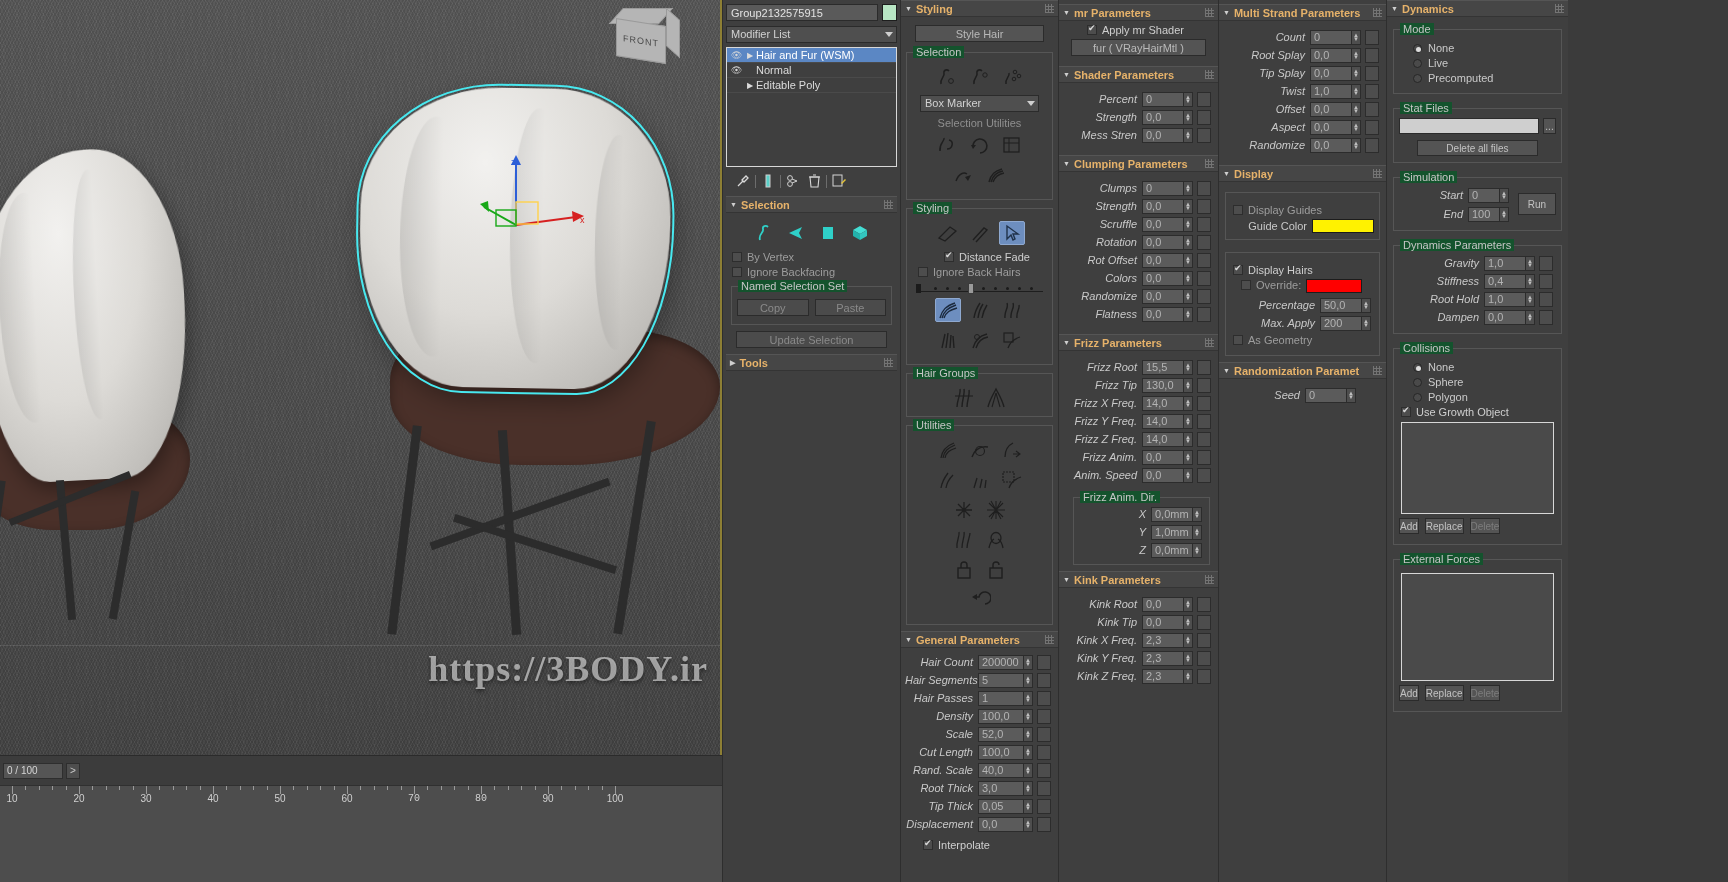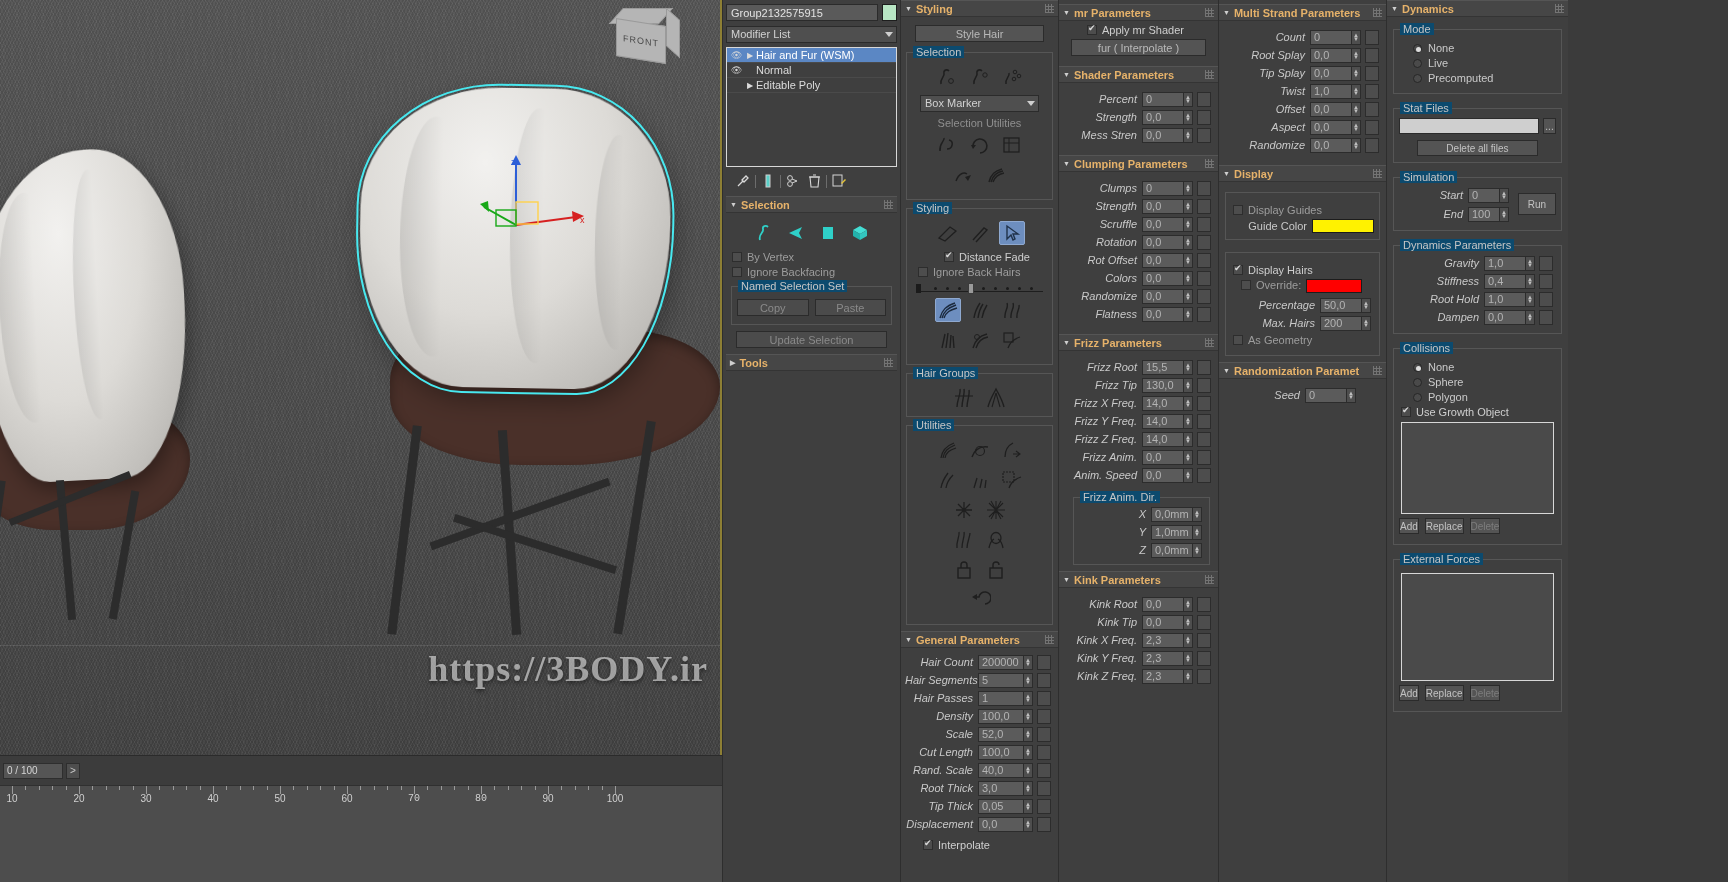--- a/index.html
+++ b/index.html
@@ -116,21 +116,21 @@
      border-top:1px solid #555; border-bottom:1px solid #343434; }
   .caret{ font-size:7px; color:#cfcfcf; }
   .griphandle{ margin-left:auto; margin-right:4px; width:9px; height:9px;
      background:
        repeating-linear-gradient(0deg,#8e8e8e 0 1px, transparent 1px 3px),
        repeating-linear-gradient(90deg,#8e8e8e 0 1px, transparent 1px 3px);
      opacity:.65; }
 
   .group{ border:1px solid #565656; margin:8px 5px 6px 5px; padding:10px 5px 6px 5px;
      position:relative; }
-  .grouptitle{ position:absolute; top:-7px; left:6px; background:#0c4a6e;
+  .grouptitle{ position:absolute; top:-7px; left:6px; background:#14532d;
      padding:0 3px; font-size:11px; color:#c6c6c6; }
 
   .iconrow{ display:flex; justify-content:center; gap:6px; margin:2px 0 6px 0; }
   .gicon{ width:26px; height:24px; display:flex; align-items:center; justify-content:center; }
   .gicon.active{ background:#6d8ebf; border:1px solid #8fa9d0; border-radius:2px; }
   .gicon.teal svg{ fill:#2fd0c8; }
 
   .chk{ display:flex; align-items:center; gap:5px; font-size:11px; color:#9d9d9d;
      margin:3px 0 3px 6px; }
   .chk .box{ width:10px; height:10px; background:#4d4d4d; border:1px solid #2d2d2d;
@@ -775,21 +775,21 @@
       <div class="rollhdr">
         <span class="caret">▼</span>
         <span>mr Parameters</span>
         <span class="griphandle"></span>
       </div>
       <div class="chk on" style="margin-left:28px;">
         <span class="box"></span>
         <span>Apply mr Shader</span>
       </div>
       <div style="padding:0 12px 6px 12px;">
-        <div class="btn">fur  ( Interpolate )</div>
+        <div class="btn">fur  ( VRayHairMtl )</div>
       </div>
     </div>
 
     <div class="rollout">
       <div class="rollhdr">
         <span class="caret">▼</span>
         <span>Shader Parameters</span>
         <span class="griphandle"></span>
       </div>
       <div style="padding:8px 4px 6px 4px;" id="fly-rows">
@@ -1065,21 +1065,21 @@
             <span>Override:</span>
           </span>
           <div class="colorbar" id="override-color" style="width: 56px; background: rgb(255, 0, 0);"></div>
         </div>
         <div class="prow" style="margin-top:4px;">
           <span class="plabel">Percentage</span>
           <span class="pfield">50,0</span>
           <span class="spin">▲<br>▼</span>
         </div>
         <div class="prow">
-          <span class="plabel">Max. Hairs</span>
+          <span class="plabel">Max. Apply</span>
           <span class="pfield">200</span>
           <span class="spin">▲<br>▼</span>
         </div>
         <div class="chk" style="margin-left:2px;">
           <span class="box"></span>
           <span>As Geometry</span>
         </div>
       </div>
     </div>
 

